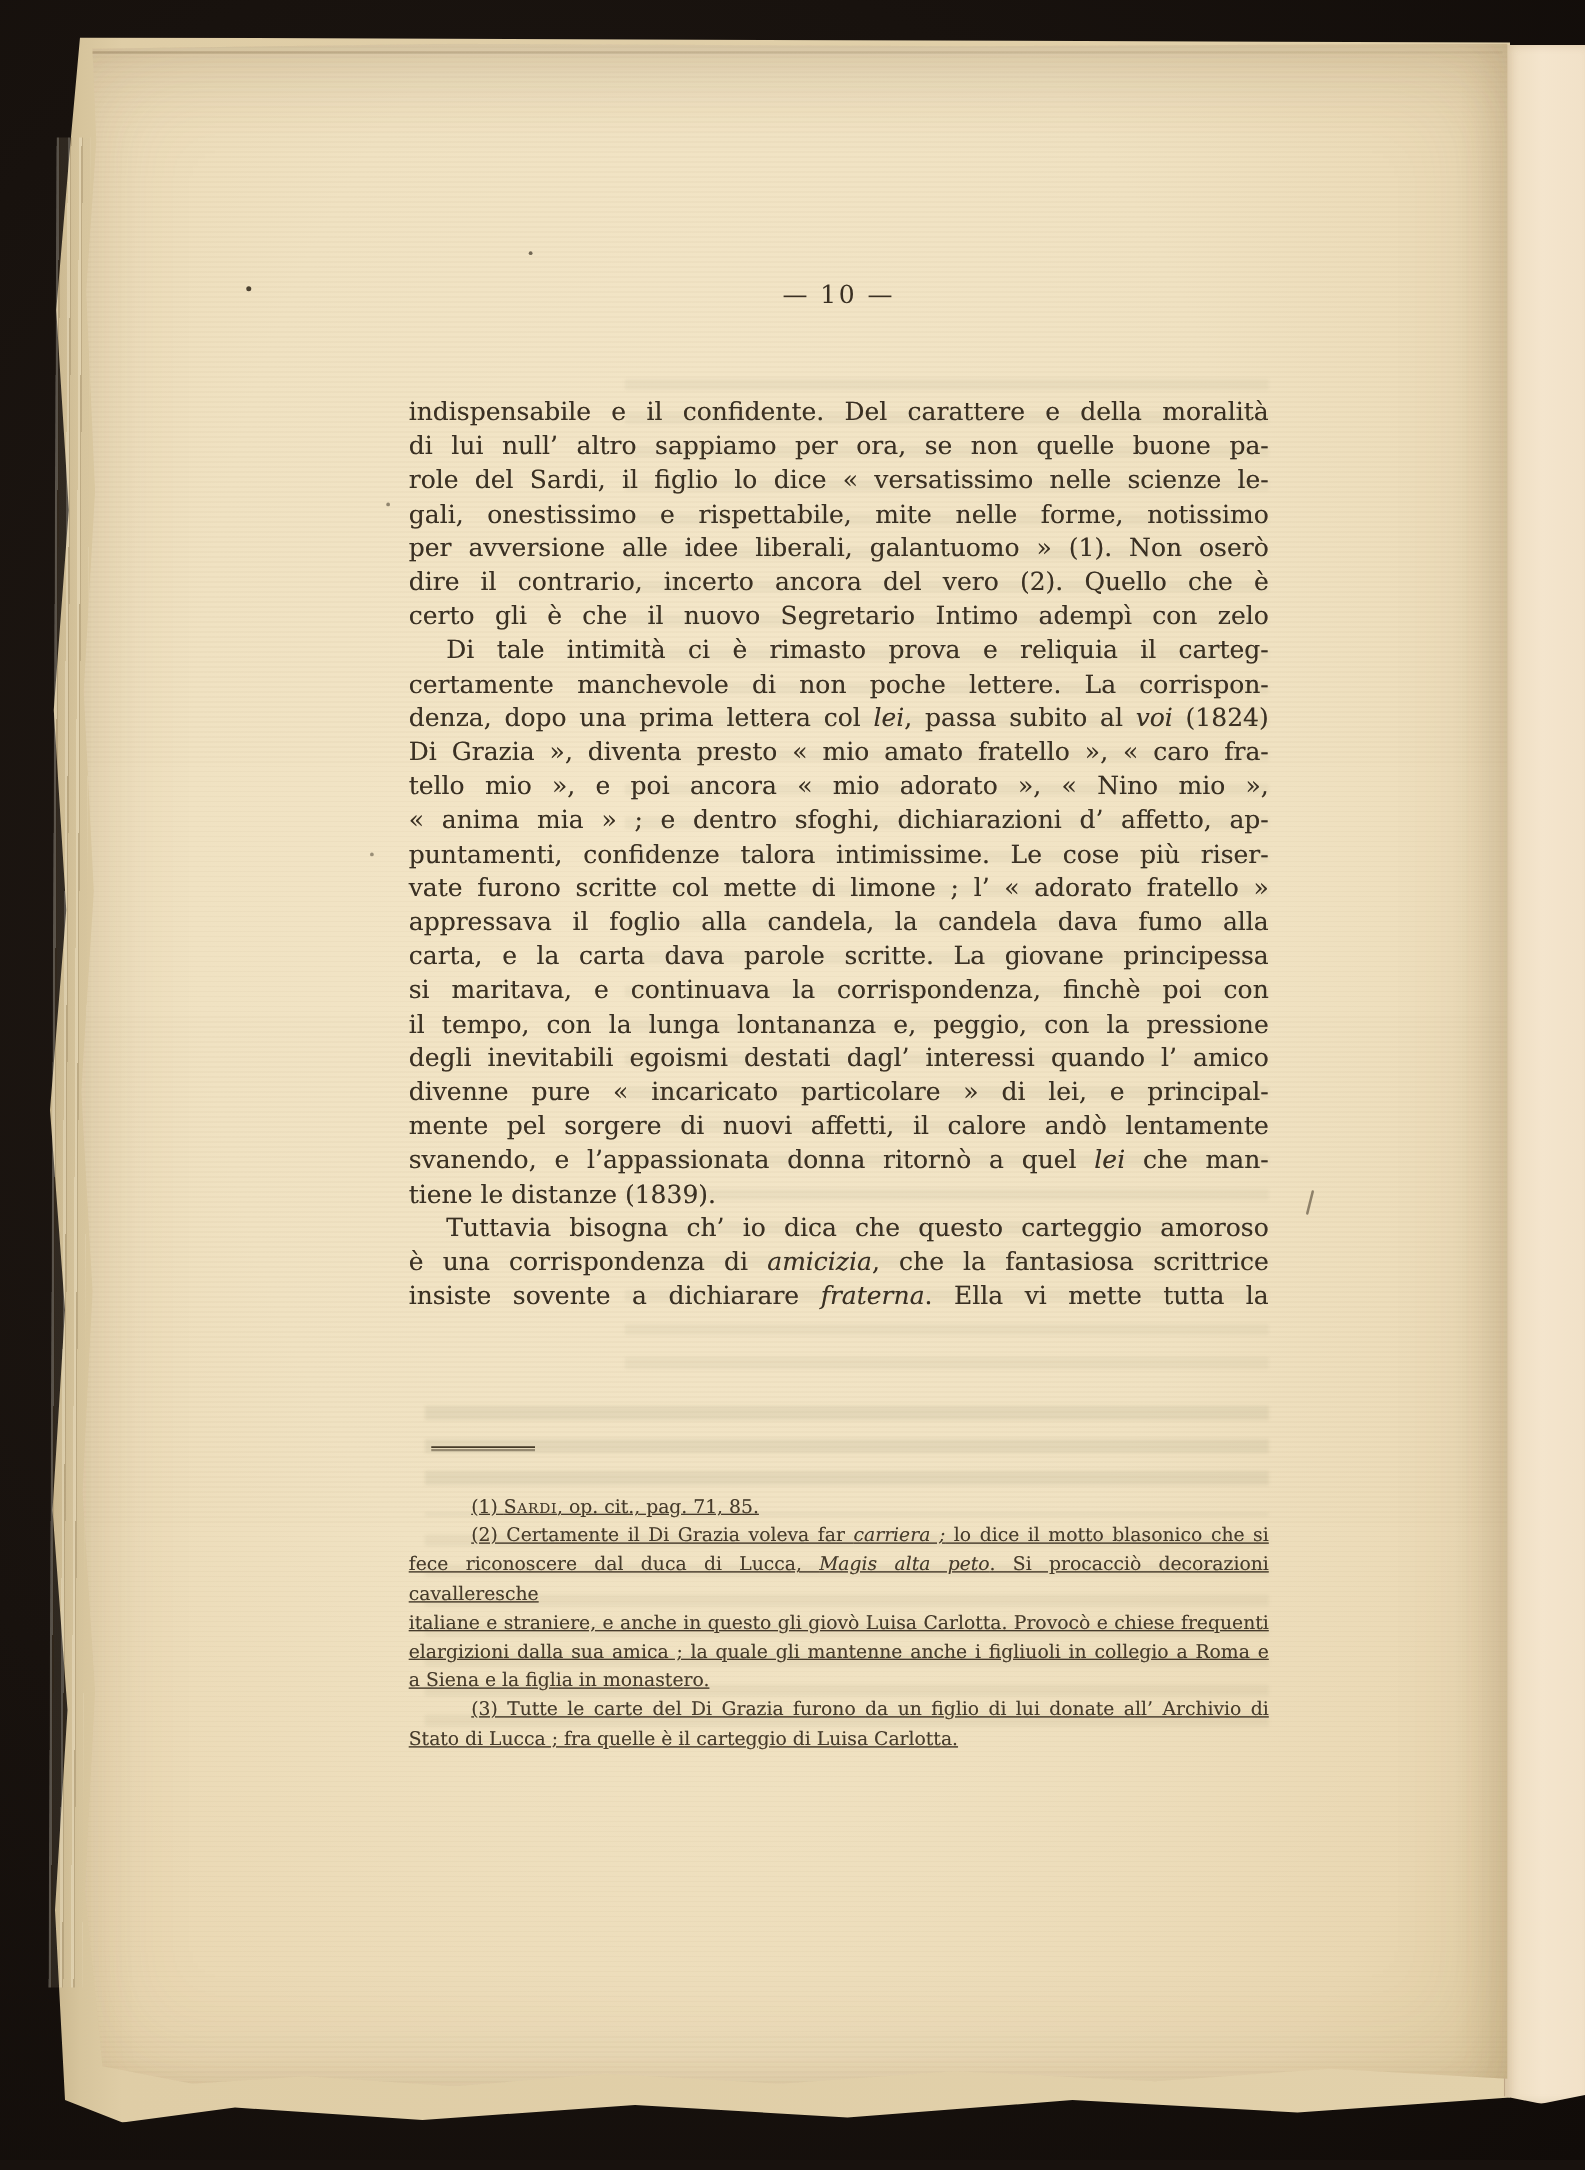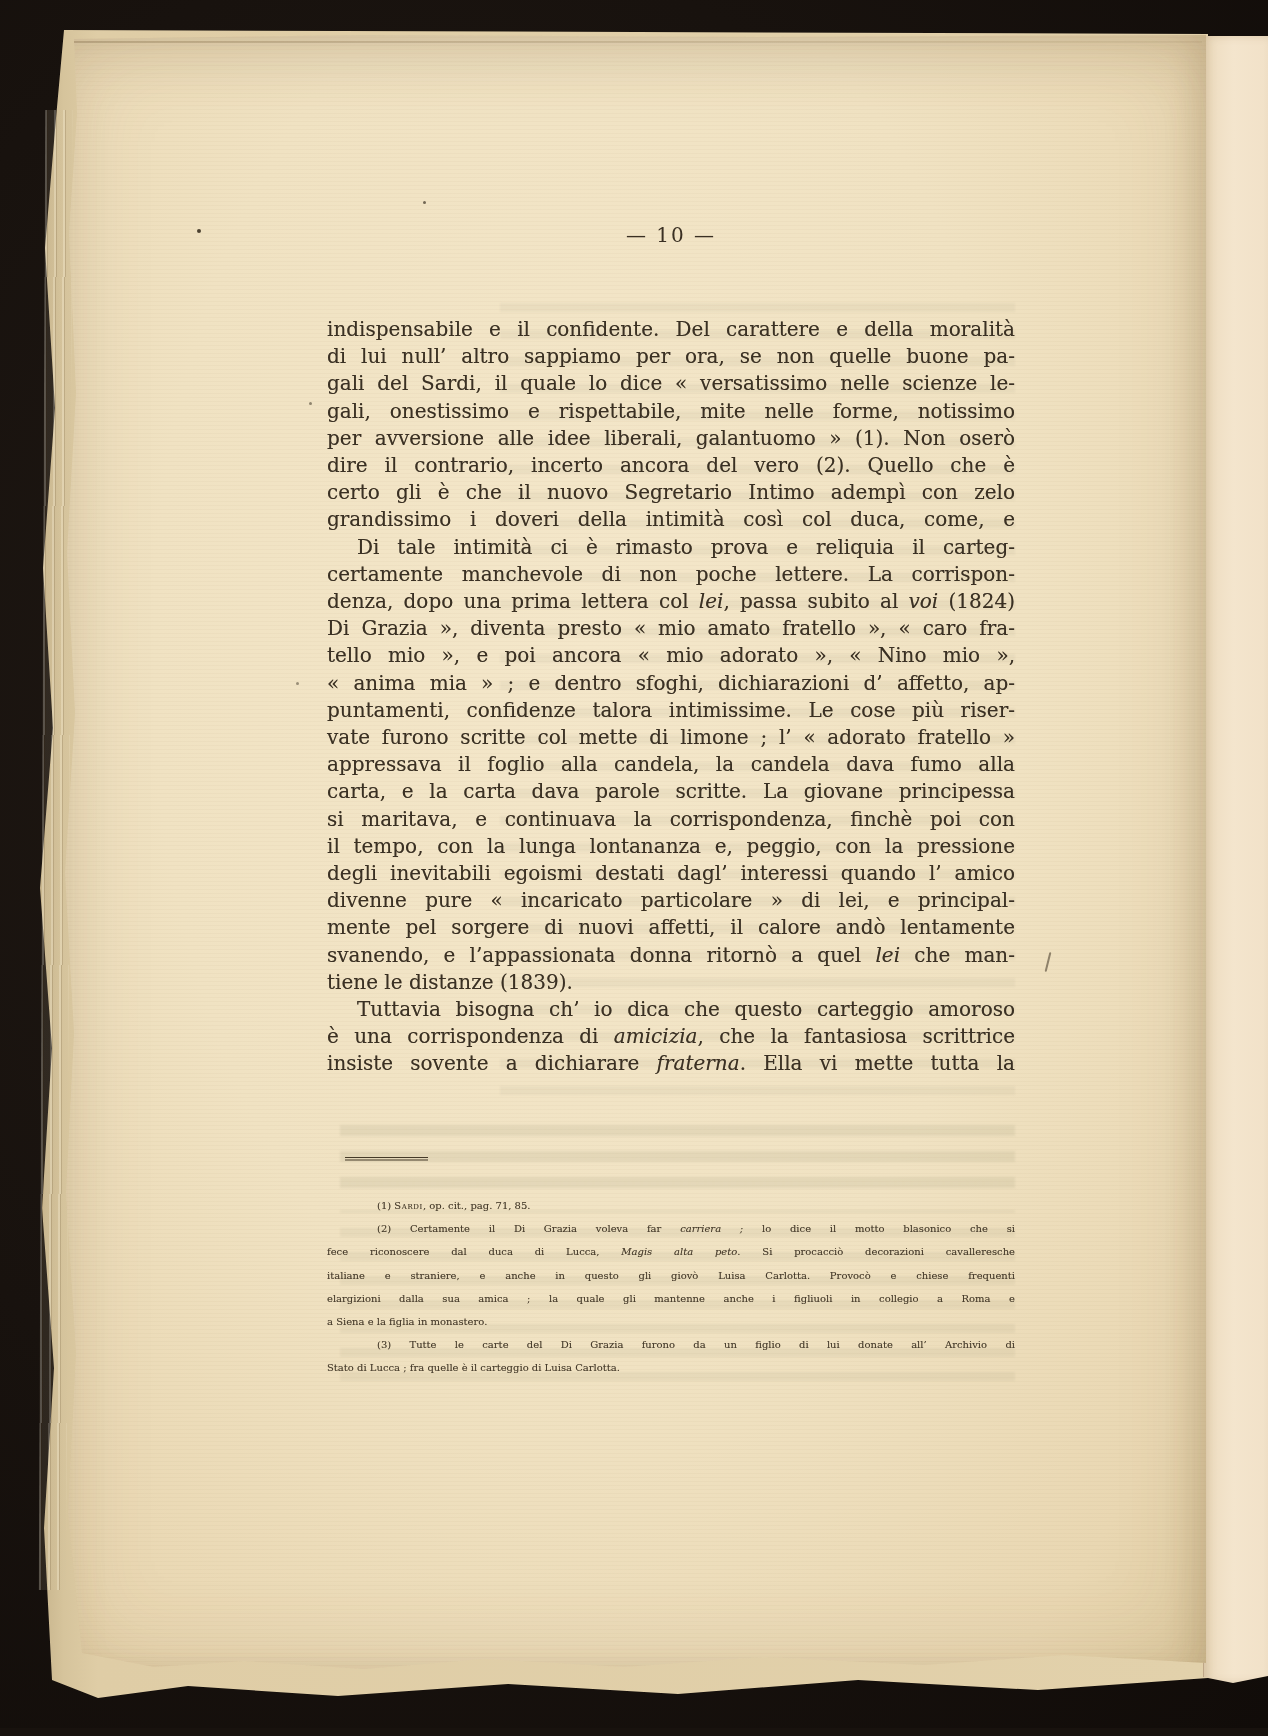--- a/index.html
+++ b/index.html
@@ -52,22 +52,22 @@
     font-size:20px;line-height:27px;letter-spacing:2px;color:var(--ink,#3a3023);}
   .bodytext{position:absolute;left:327px;top:276px;width:688px;z-index:5;
     font-size:20px;line-height:27.2px;color:var(--ink,#3a3023);
     text-shadow:0 0 .5px rgba(58,48,35,.45);margin-top:40px;}
   .line{text-align:justify;}
   .line.j{text-align-last:justify;-moz-text-align-last:justify;}
   .bodytext .line.ind{text-indent:30px;}
   .fn-rule{position:absolute;left:345px;top:1157px;width:83px;height:4px;z-index:5;
     background:linear-gradient(180deg,#453a28 0 1.5px,transparent 1.5px 2.5px,rgba(69,58,40,.5) 2.5px 4px);}
   .footnotes{position:absolute;left:327px;top:1194px;width:688px;z-index:5;
-    font-size:10px;line-height:23.2px;color:var(--footnote-ink,#463b2b);
-    text-shadow:0 0 .4px rgba(70,59,43,.4);}
+    font-size:15px;line-height:23.2px;color:var(--footnote-ink,#463b2b);
+    text-shadow:0 0 .4px rgba(70,59,43,.4);text-decoration:underline;}
   .footnotes .line.ind{text-indent:50px;}
   i{font-style:italic;}
   .sc{font-variant:small-caps;letter-spacing:.6px;}
 
   
   .speck{position:absolute;z-index:6;border-radius:50%;background:#2e2518;}
   .s1{left:197px;top:229px;width:4px;height:4px;opacity:.85;}
   .s2{left:423px;top:201px;width:3px;height:3px;opacity:.65;}
   .s3{left:309px;top:402px;width:3px;height:3px;opacity:.5;}
   .s4{left:296px;top:682px;width:3px;height:3px;opacity:.45;}
@@ -86,26 +86,25 @@
 
   <div class="ghost ghost-a"></div>
   <div class="ghost ghost-b"></div>
   <div class="ghost ghost-c"></div>
 
   <div class="pageno">— 10 —</div>
 
   <div class="bodytext">
       <div class="line j">indispensabile e il confidente. Del carattere e della moralità</div>
       <div class="line j">di lui null’ altro sappiamo per ora, se non quelle buone pa-</div>
-      <div class="line j">gali del Sardi, il quale lo dice « versatissimo nelle scienze le-</div>
+      <div class="line j">role del Sardi, il figlio lo dice « versatissimo nelle scienze le-</div>
       <div class="line j">gali, onestissimo e rispettabile, mite nelle forme, notissimo</div>
       <div class="line j">per avversione alle idee liberali, galantuomo » (1). Non oserò</div>
       <div class="line j">dire il contrario, incerto ancora del vero (2). Quello che è</div>
       <div class="line j">certo gli è che il nuovo Segretario Intimo adempì con zelo</div>
-      <div class="line j">grandissimo i doveri della intimità così col duca, come, e</div>
       <div class="line j ind">Di tale intimità ci è rimasto prova e reliquia il carteg-</div>
       <div class="line j">certamente manchevole di non poche lettere. La corrispon-</div>
       <div class="line j">denza, dopo una prima lettera col <i>lei</i>, passa subito al <i>voi</i> (1824)</div>
       <div class="line j">Di Grazia », diventa presto « mio amato fratello », « caro fra-</div>
       <div class="line j">tello mio », e poi ancora « mio adorato », « Nino mio »,</div>
       <div class="line j">« anima mia » ; e dentro sfoghi, dichiarazioni d’ affetto, ap-</div>
       <div class="line j">puntamenti, confidenze talora intimissime. Le cose più riser-</div>
       <div class="line j">vate furono scritte col mette di limone ; l’ « adorato fratello »</div>
       <div class="line j">appressava il foglio alla candela, la candela dava fumo alla</div>
       <div class="line j">carta, e la carta dava parole scritte. La giovane principessa</div>

